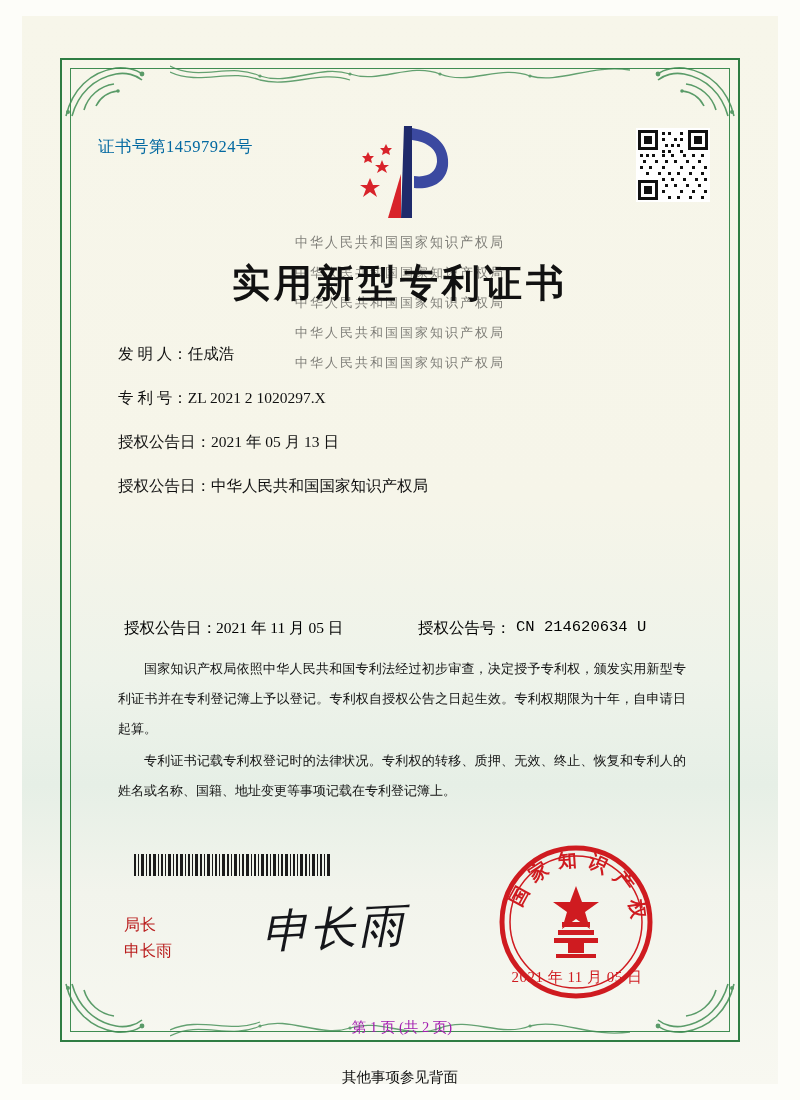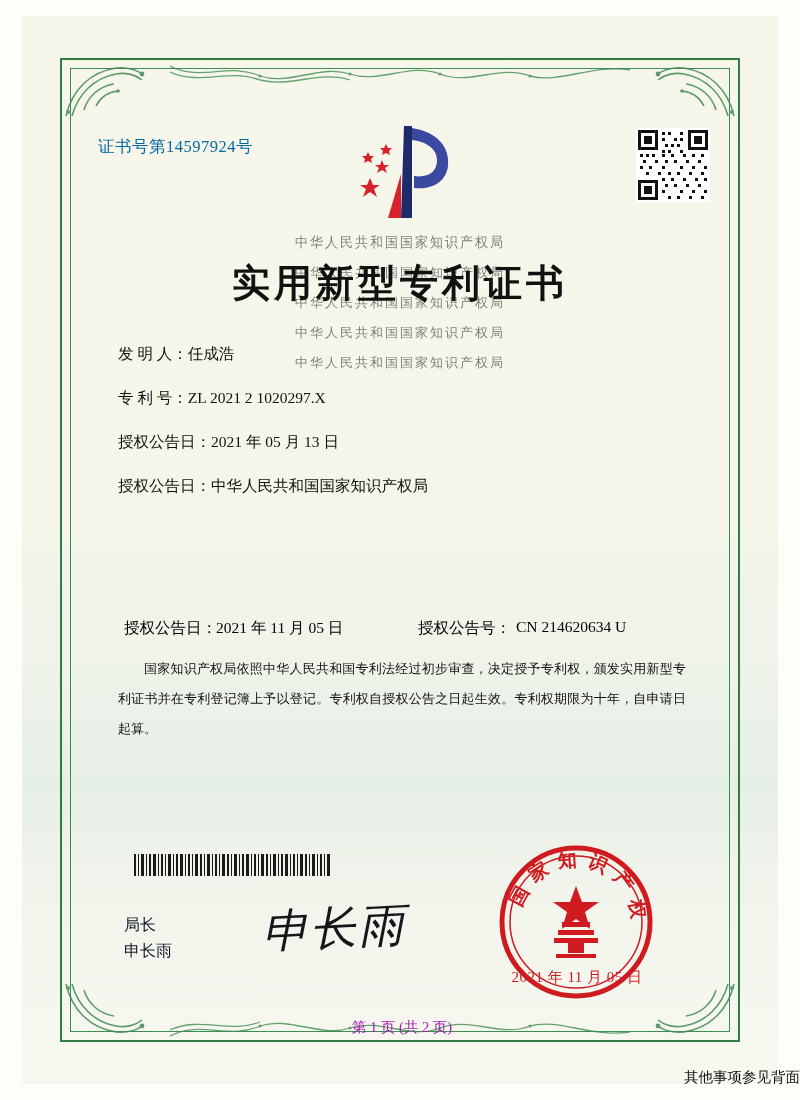--- a/index.html
+++ b/index.html
@@ -155,21 +155,21 @@
     position: absolute;
     left: 118px;
     top: 618px;
     width: 600px;
     height: 30px;
     font-size: 15.5px;
   }
   .row-grant .gl { position: absolute; left: 0; margin-left: 6px; }
   .row-grant .gv { position: absolute; left: 98px; }
   .row-grant .gl2 { position: absolute; left: 300px; text-align: center; }
-  .row-grant .gv2 { position: absolute; left: 398px; }
+  .row-grant .gv2 { position: absolute; left: 398px; font-family: Liberation Mono, monospace; }
 
   .paragraphs {
     position: absolute;
     left: 118px;
     top: 654px;
     width: 568px;
     font-size: 13px;
     line-height: 30px;
     color: #111;
     text-align: justify;
@@ -188,21 +188,21 @@
     height: 22px;
   }
 
   
   .sig-label {
     position: absolute;
     left: 124px;
     top: 912px;
     font-size: 16px;
     line-height: 26px;
-    color: #0f172a;
+    color: #b91c1c;
   }
   .sig-script {
     position: absolute;
     left: 262px;
     top: 898px;
     font-size: 46px;
     color: #15161a;
     font-family: "DejaVu Serif", serif;
     font-style: italic;
     letter-spacing: 2px;
@@ -236,21 +236,21 @@
     width: 800px;
     text-align: center;
     font-size: 14.5px;
     color: #a21caf;
   }
   .footer-note {
     position: absolute;
     left: 0;
     top: 1068px;
     width: 800px;
-    text-align: right;
+    text-align: center;
     font-size: 14.5px;
     color: #111;
   }
 </style>
 </head>
 <body>
 
 <div class="page">
 
   <div class="paper-bg"></div>
@@ -459,20 +459,21 @@
 
   <div class="row-grant">
     <span class="gl">授权公告日：</span>
     <span class="gv">2021 年 11 月 05 日</span>
     <span class="gl2">授权公告号：</span>
     <span class="gv2">CN 214620634 U</span>
   </div>
 
   <div class="paragraphs">
     <p>国家知识产权局依照中华人民共和国专利法经过初步审查，决定授予专利权，颁发实用新型专利证书并在专利登记簿上予以登记。专利权自授权公告之日起生效。专利权期限为十年，自申请日起算。</p>
+    <p>专利证书记载专利权登记时的法律状况。专利权的转移、质押、无效、终止、恢复和专利人的姓名或名称、国籍、地址变更等事项记载在专利登记簿上。</p>
   </div>
 
   <div class="barcode">
     <svg width="198" height="22" viewBox="0 0 198 22">
       <g fill="#1a1a1a">
         <rect x="0" y="0" width="2" height="22"></rect>
           <rect x="4" y="0" width="1" height="22"></rect>
         <rect x="7" y="0" width="3" height="22"></rect>
           <rect x="12" y="0" width="1" height="22"></rect>
         <rect x="15" y="0" width="2" height="22"></rect>

